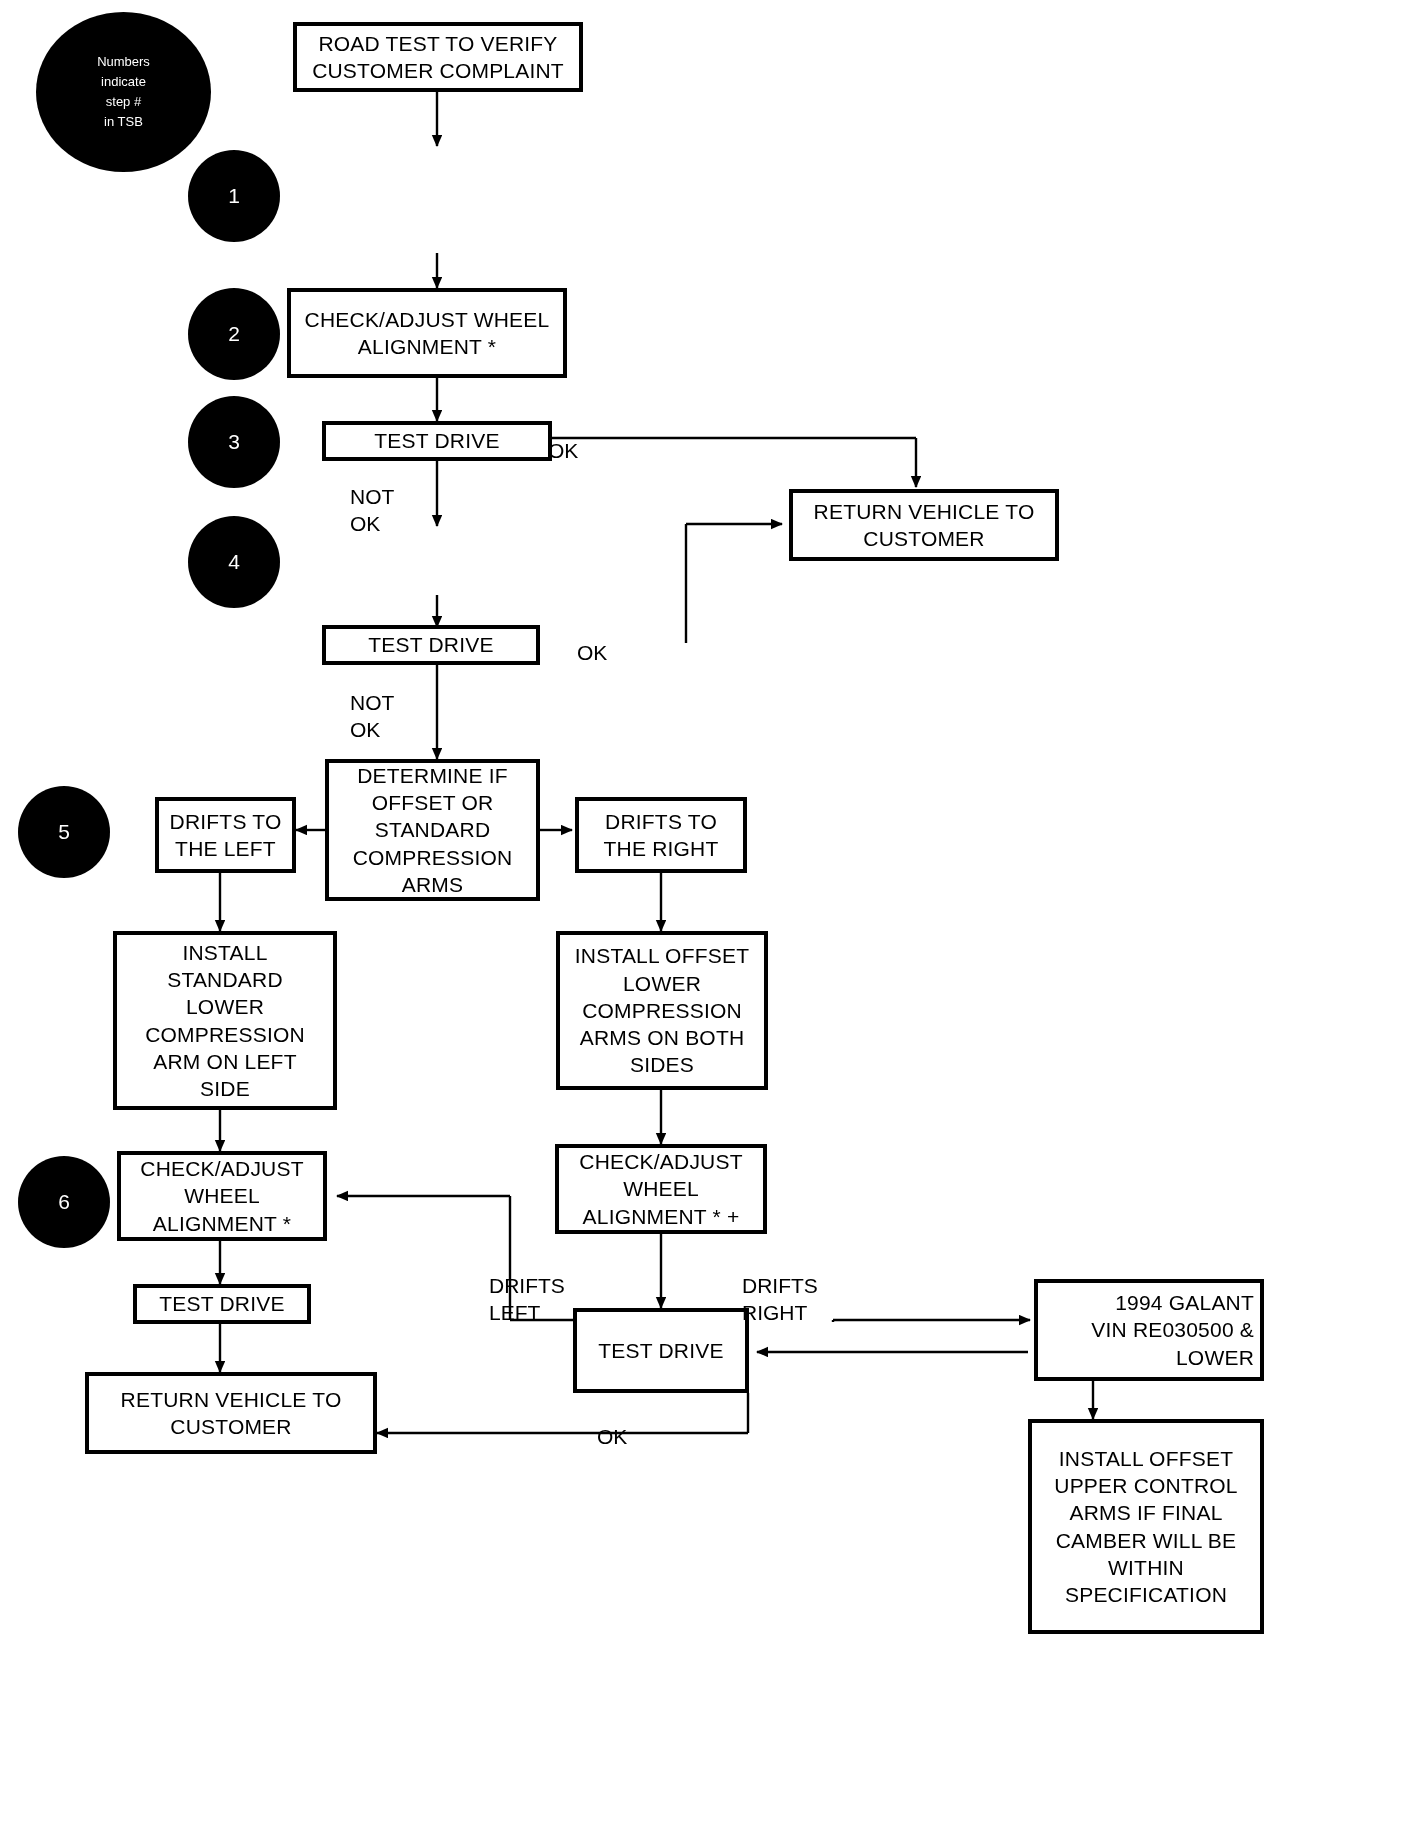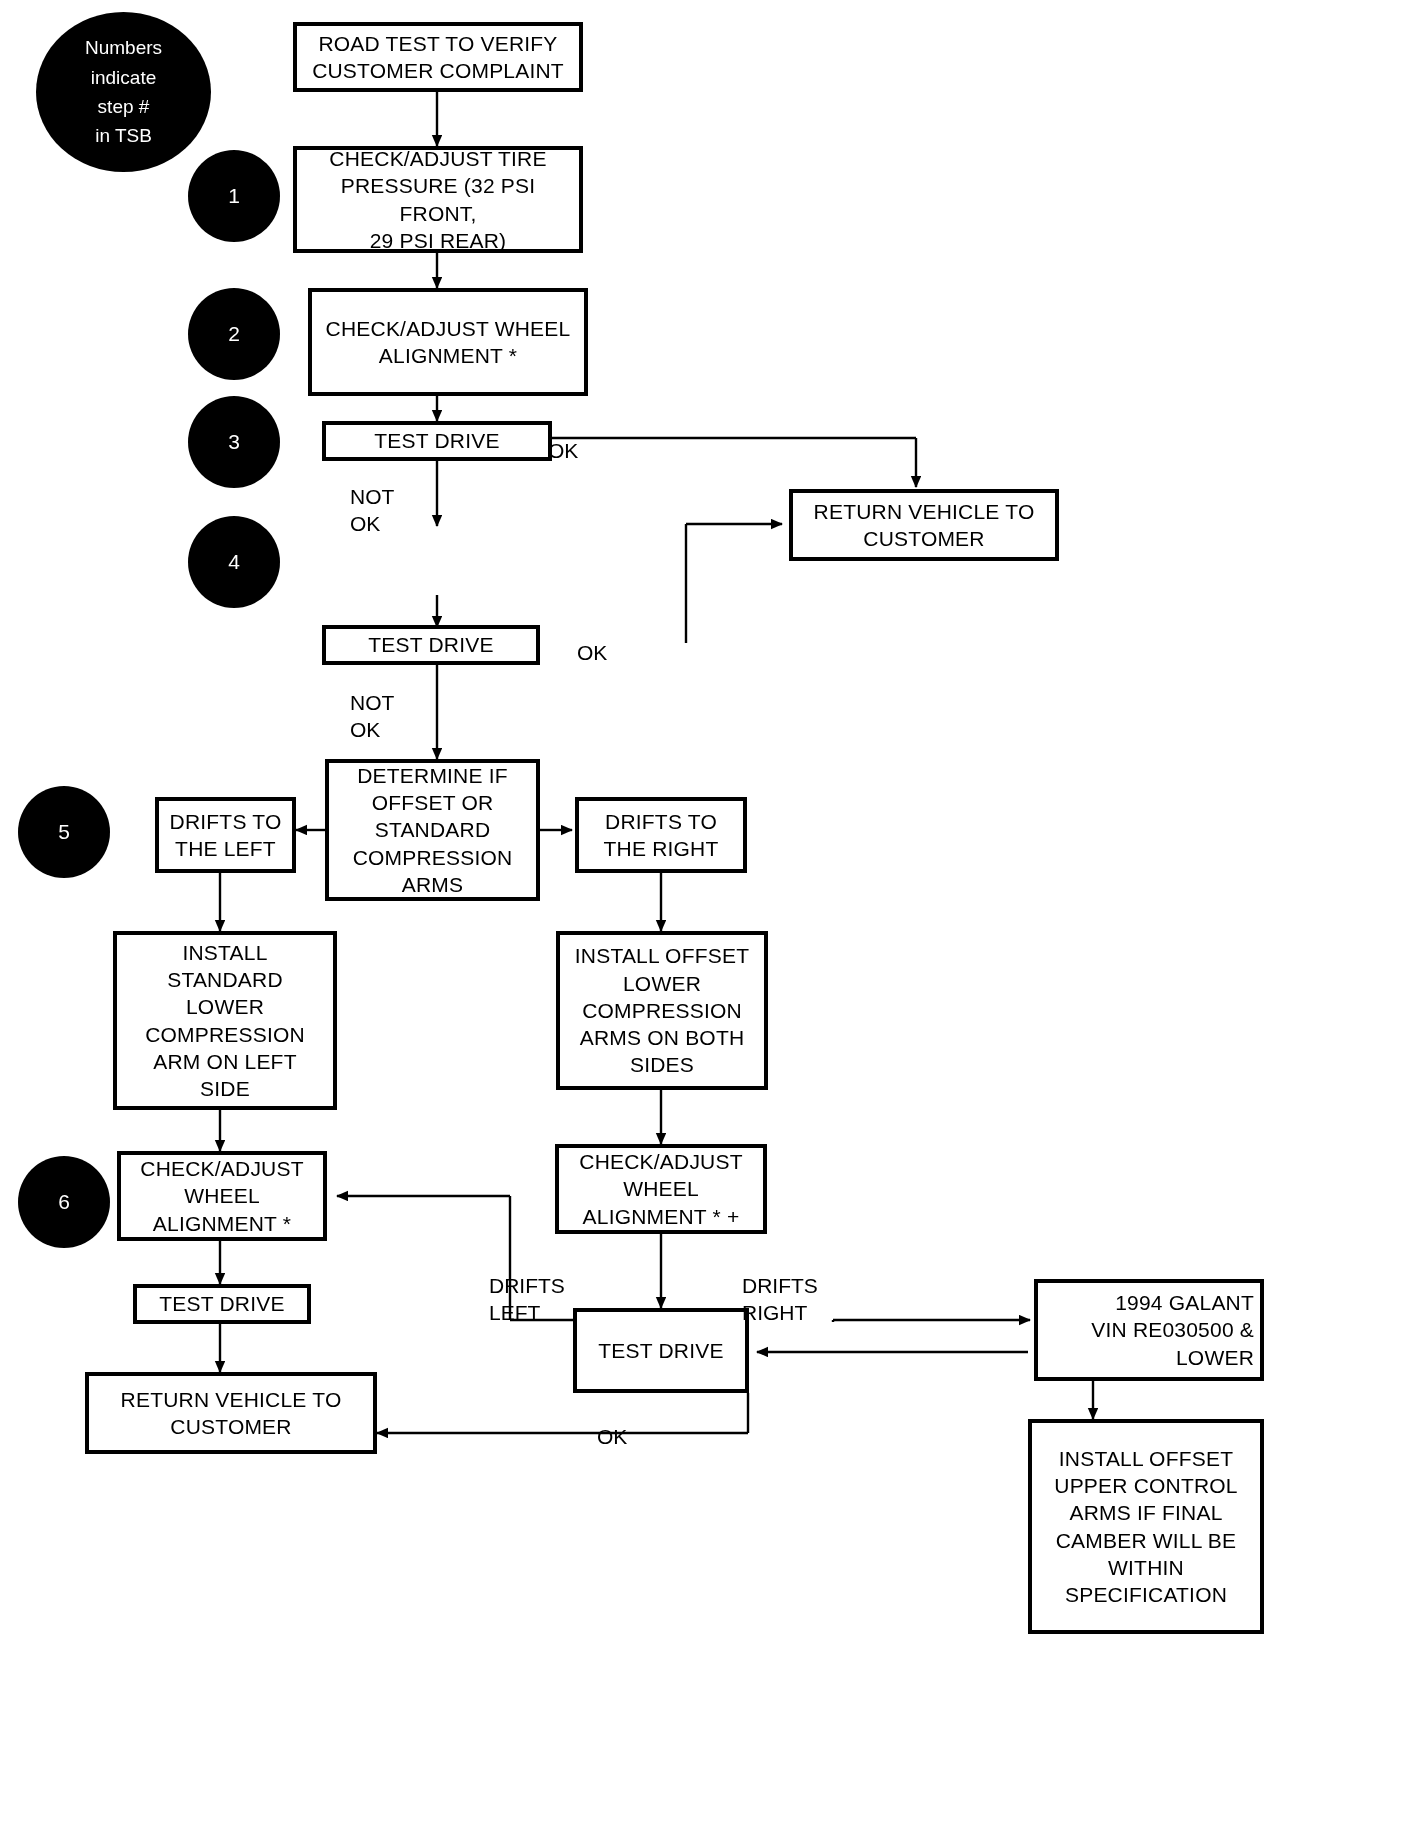--- a/index.html
+++ b/index.html
@@ -47,21 +47,21 @@
     color: #ffffff;
     border-radius: 50%;
     display: flex;
     align-items: center;
     justify-content: center;
     text-align: center;
     z-index: 4;
   }
   .bubble .txt { white-space: pre-line; display: block; width: 100%; }
   .bubble.note {
-    font-size: 19px;
+    font-size: 13px;
     line-height: 1.55;
     justify-content: center;
   }
   .bubble.step {
     font-size: 21px;
   }
   .edge-label {
     position: absolute;
     font-size: 21px;
     color: #000000;
@@ -183,27 +183,22 @@
   </div>
   <div class="bubble step" style="left:18px; top:1156px; width:92px; height:92px;">
     <span class="txt">6</span>
   </div>
 
   <div class="node" style="left:293px; top:22px; width:290px; height:70px;">
     <span class="txt">ROAD TEST TO VERIFY
 CUSTOMER COMPLAINT</span>
   </div>
 
-  <div class="node" style="left:293px; top:146px; width:290px; height:107px;">
-    <span class="txt">CHECK/ADJUST TIRE
-PRESSURE (32 PSI FRONT,
-29 PSI REAR)</span>
-  </div>
-
-  <div class="node" style="left:308px; top:288px; width:280px; height:108px;">
+
+  <div class="node" style="left:287px; top:288px; width:280px; height:90px;">
     <span class="txt">CHECK/ADJUST WHEEL
 ALIGNMENT *</span>
   </div>
 
   <div class="node" style="left:322px; top:421px; width:230px; height:38px;">
     <span class="txt">TEST DRIVE</span>
   </div>
 
 
   <div class="node" style="left:322px; top:625px; width:218px; height:38px;">

